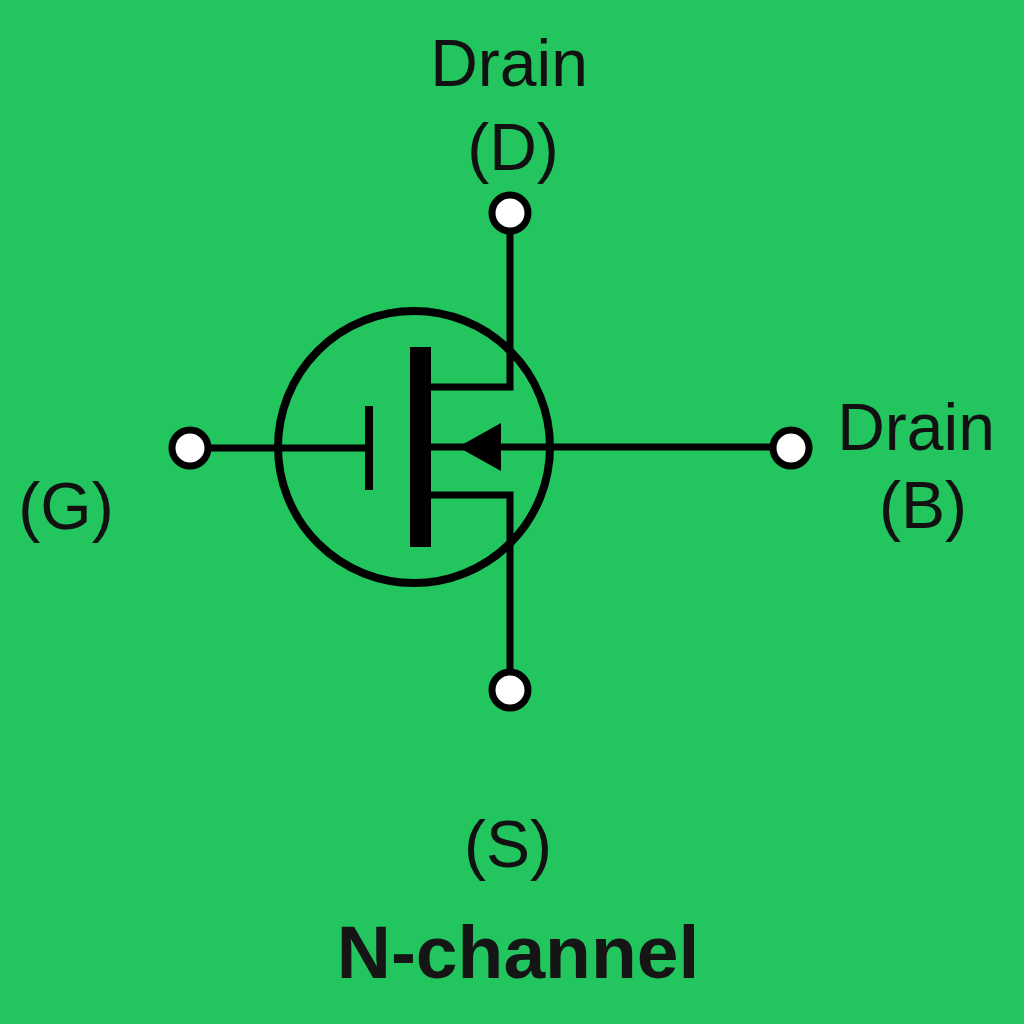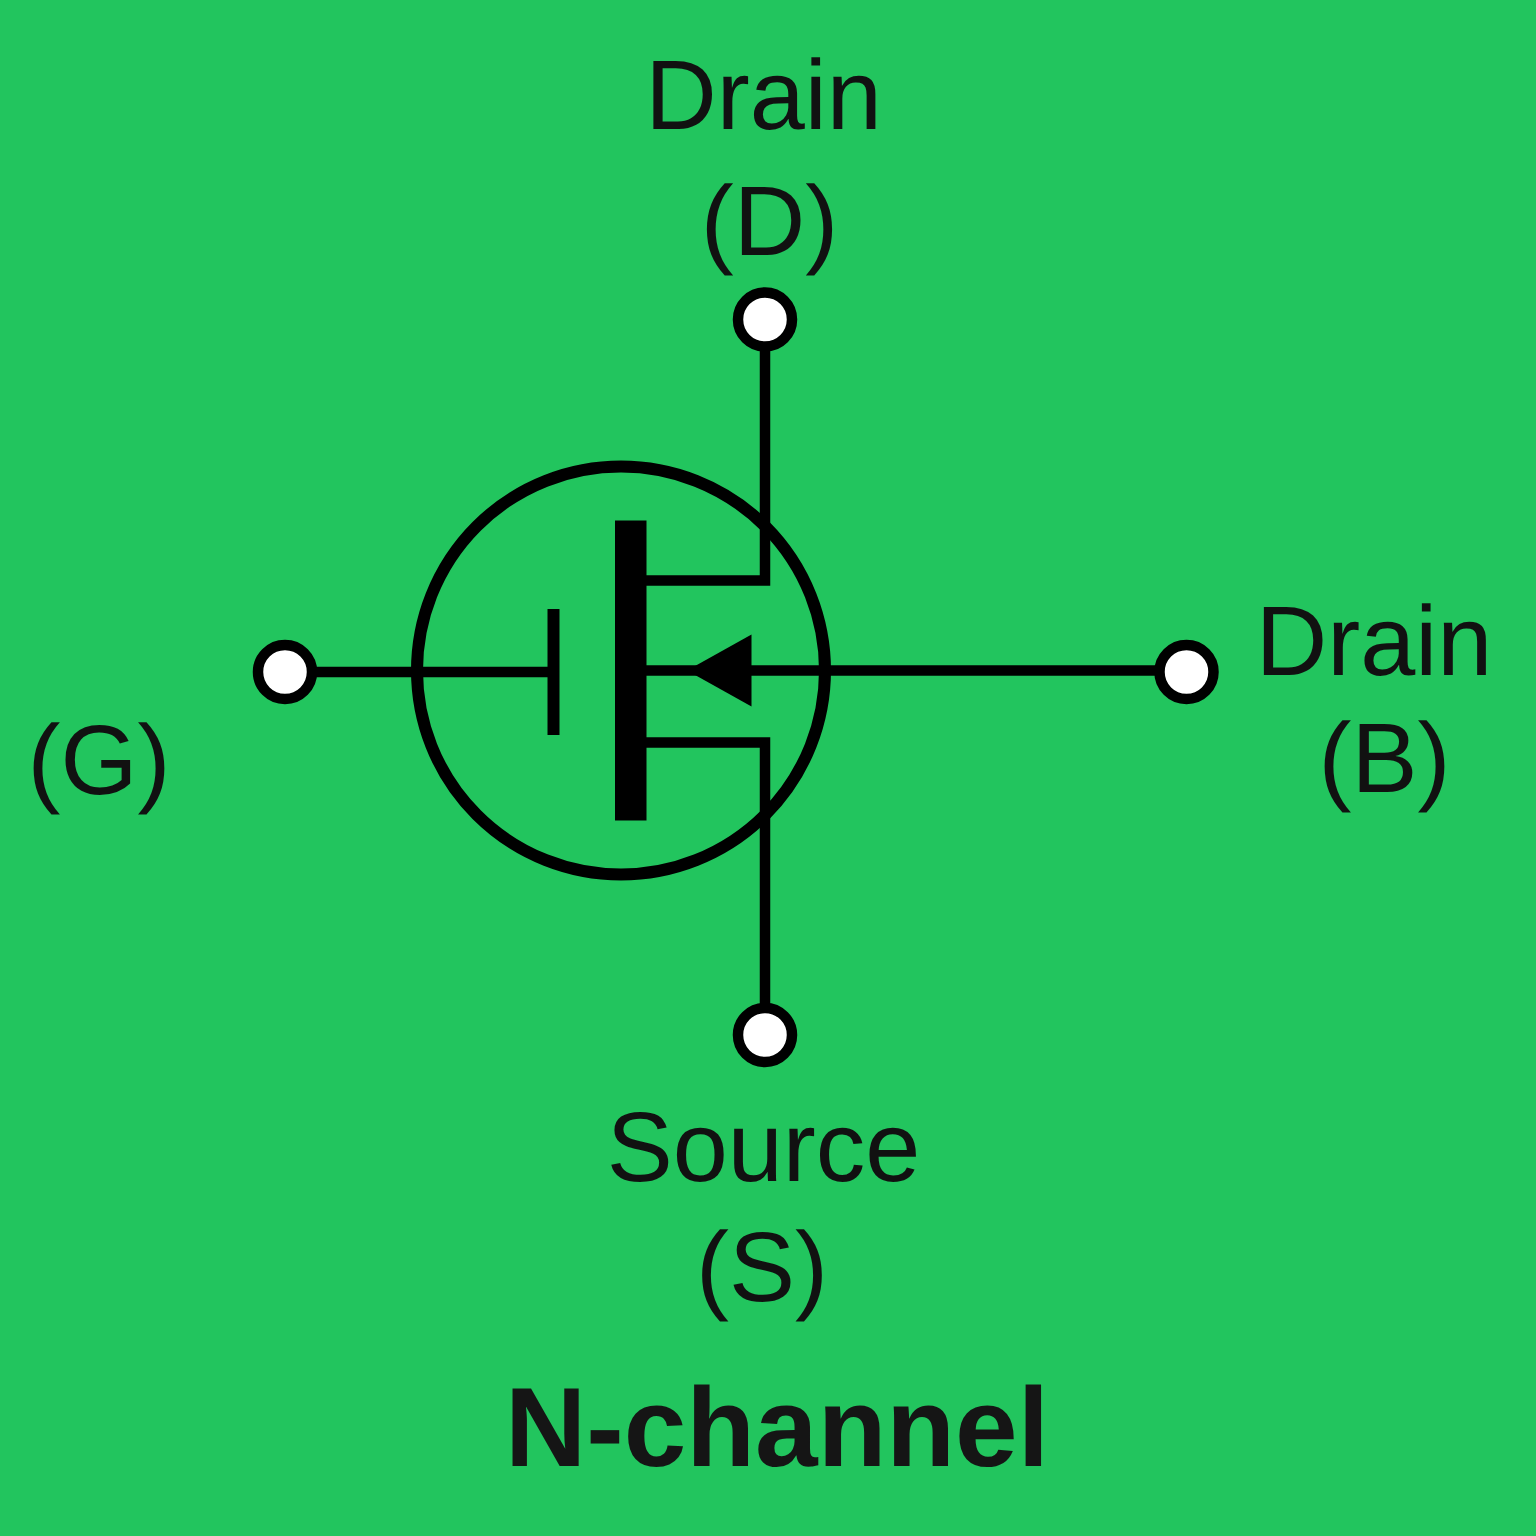--- a/index.html
+++ b/index.html
@@ -67,18 +67,17 @@
   </svg>
 
   <div class="label" style="left:509px; top:63px;">Drain</div>
   <div class="label" style="left:513px; top:147px;">(D)</div>
 
   <div class="label" style="left:66px; top:506px;">(G)</div>
 
   <div class="label" style="left:916px; top:427px;">Drain</div>
   <div class="label" style="left:923px; top:505px;">(B)</div>
 
-  <div class="label" style="left:509px; top:764px;">Source</div>
   <div class="label" style="left:508px; top:844px;">(S)</div>
 
   <div class="label title" style="left:518px; top:952px;">N-channel</div>
 
 </div>
 
 </body></html>

